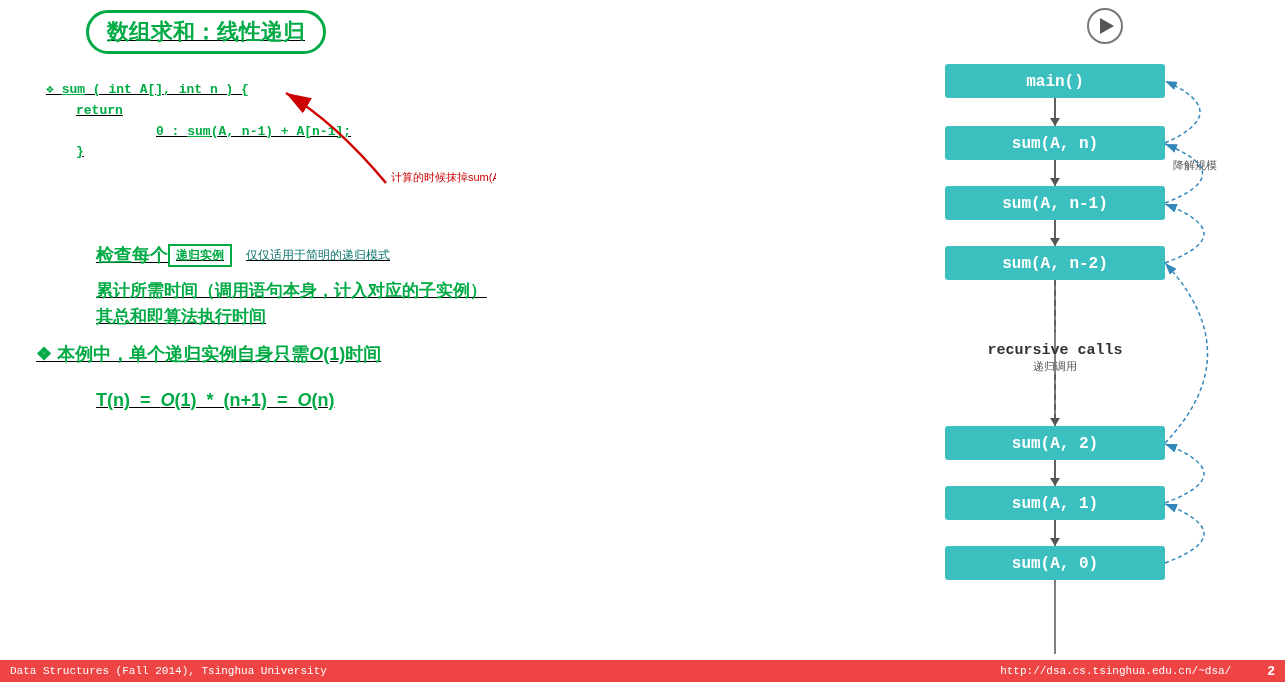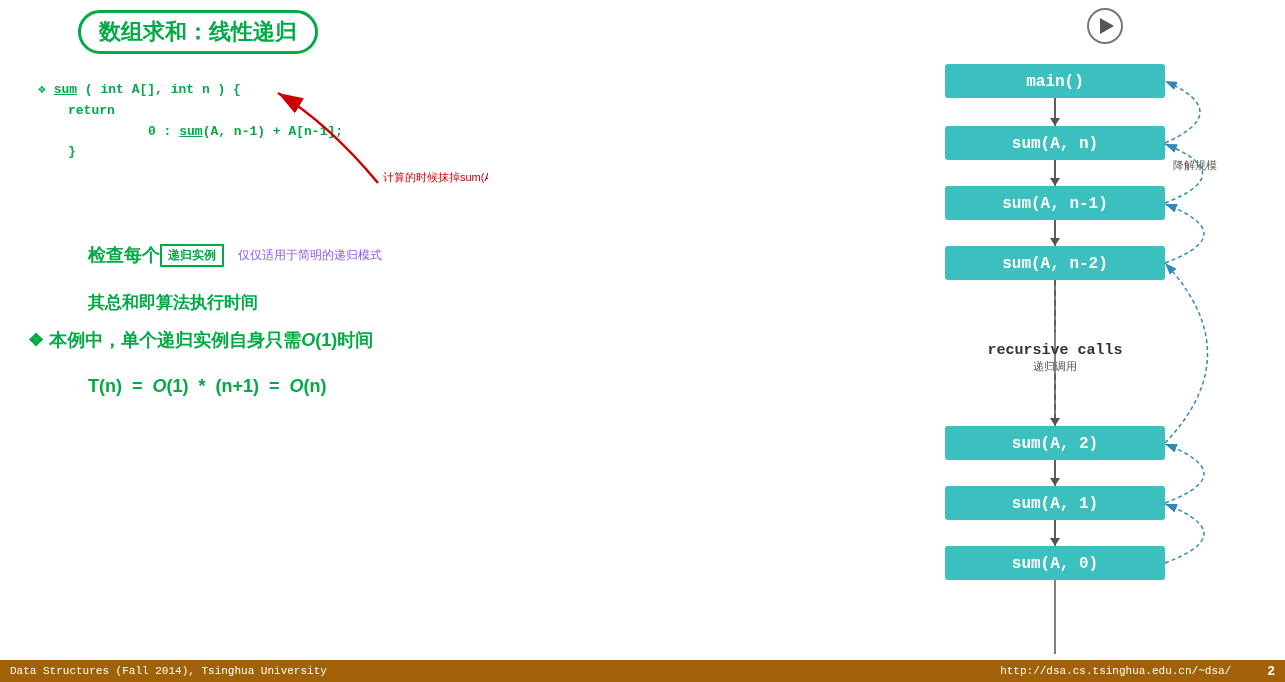--- a/index.html
+++ b/index.html
@@ -15,22 +15,23 @@
     .main-container {
       display: flex;
       width: 100%;
       height: 100%;
       background: #fff;
     }
 
     
     .left-panel {
       flex: 1;
-      padding: 10px 28px;
+      padding: 10px 36px;
       position: relative;
+      text-decoration: underline;
     }
 
     .title-box {
       display: inline-block;
       border: 3px solid #00aa44;
       border-radius: 30px;
       padding: 4px 18px;
       margin-bottom: 14px;
       margin-left: 30px;
     }
@@ -75,36 +76,36 @@
       color: #00aa44;
       font-weight: bold;
       padding-left: 60px;
       margin: 3px 0;
     }
 
     .recursion-line {
       display: flex;
       align-items: center;
       padding-left: 60px;
-      margin: 24px 0;
+      margin: 12px 0;
     }
 
     .recursion-box {
       border: 2px solid #00aa44;
       padding: 1px 6px;
       font-family: 'Microsoft YaHei', sans-serif;
       font-size: 12px;
       font-weight: bold;
       color: #00aa44;
       display: inline-block;
     }
 
     .small-note {
       font-size: 12px;
-      color: #8b5cf6;
+      color: #0f766e;
       font-family: 'Microsoft YaHei', sans-serif;
       margin-left: 14px;
       font-weight: normal;
     }
 
     
     .right-panel {
       width: 360px;
       padding: 8px 16px;
       position: relative;
@@ -142,21 +143,21 @@
       align-items: center;
       position: relative;
     }
 
     .bottom-bar {
       position: absolute;
       bottom: 0;
       left: 0;
       right: 0;
       height: 22px;
-      background: #a16207;
+      background: #ef4444;
       display: flex;
       align-items: center;
       justify-content: space-between;
       padding: 0 10px;
     }
 
     .bottom-bar-text {
       color: #fff;
       font-size: 11px;
       font-family: 'Courier New', sans-serif;
@@ -219,20 +220,23 @@
 
     <div style="margin-top:80px; margin-bottom:6px;">
 
       <div class="recursion-line">
         <span class="section-title" style="font-size:18px;">检查每个</span>
         <span class="recursion-box">递归实例</span>
         <span class="small-note">仅仅适用于简明的递归模式</span>
       </div>
 
       <div class="section-content">
+        累计所需时间（调用语句本身，计入对应的子实例）
+      </div>
+      <div class="section-content">
         其总和即算法执行时间
       </div>
     </div>
 
     <div style="margin-top:14px;">
       <div style="display:flex; align-items:flex-end; margin-bottom:24px;">
         <span class="section-title" style="font-size:18px;">
           ❖ 本例中，单个递归实例自身只需<span class="italic-o">O</span>(1)时间
         </span>
       </div>

